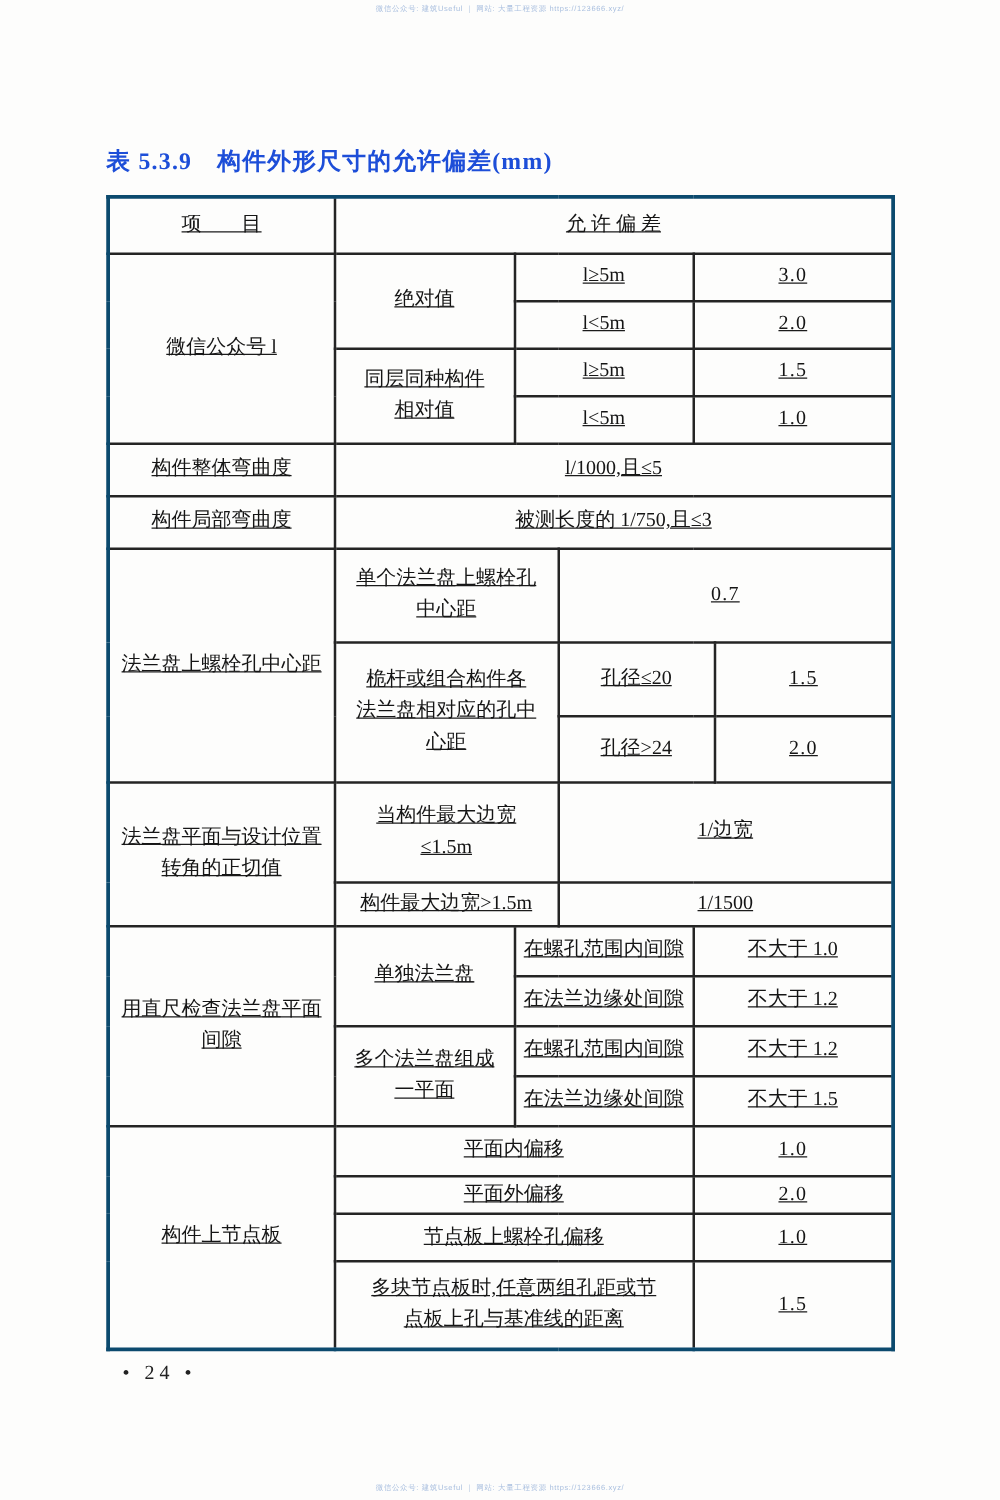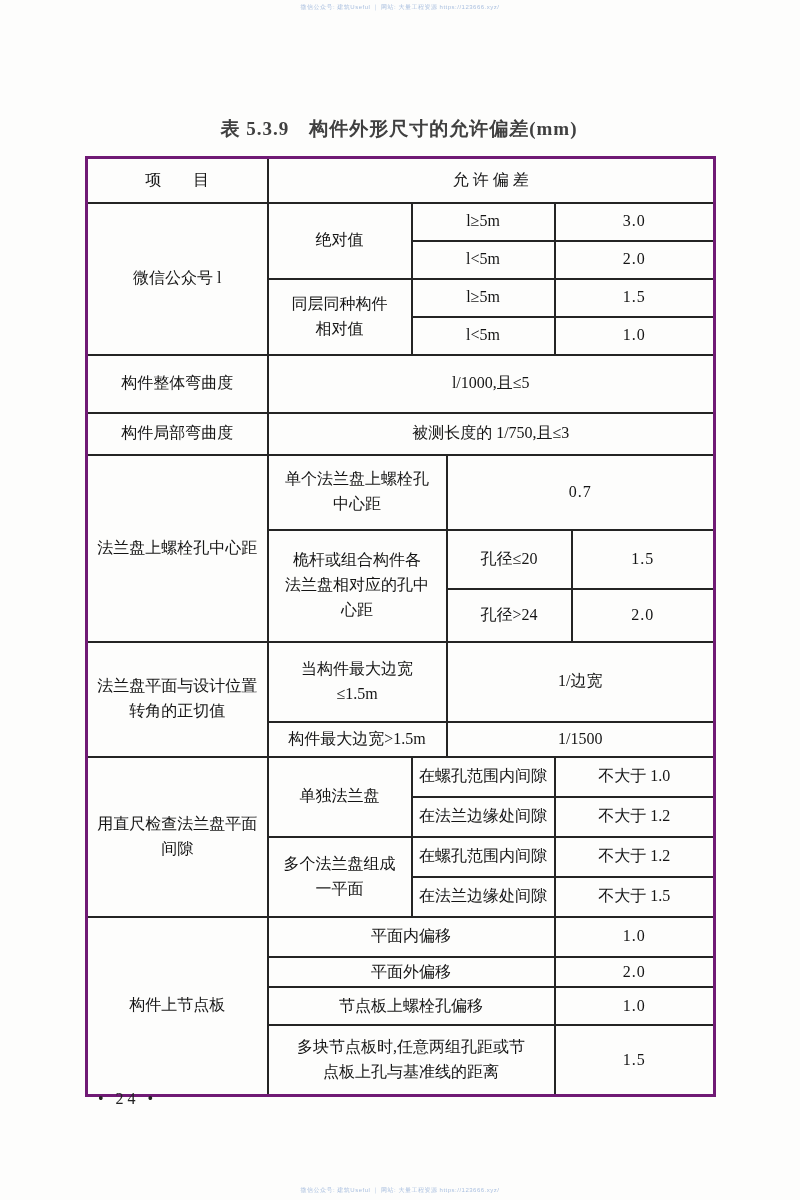--- a/index.html
+++ b/index.html
@@ -11,26 +11,27 @@
   }
   .watermark{
     position:absolute;left:0;width:800px;text-align:center;
     font-size:6px;color:#a9bfdf;letter-spacing:.5px;
     font-family:"Liberation Sans",sans-serif;
   }
   .watermark.top{top:3px;}
   .watermark.bottom{top:1186px;}
   .content{position:absolute;left:85px;top:116px;width:628px;}
   .doc-title{
-    margin:0 0 14px 0;text-align:center;
-    font-size:19px;font-weight:bold;letter-spacing:1px;color:#404040;
+    margin:0 0 14px 0;text-align:left;
+    font-size:19px;font-weight:bold;letter-spacing:1px;color:#1d4ed8;
   }
   table.spec{
     table-layout:fixed;border-collapse:collapse;width:628px;
-    border:3px solid #701a75;
+    border:3px solid #0c4a6e;
+    text-decoration:underline;
   }
   table.spec td{
     border:2px solid #242424;
     text-align:center;vertical-align:middle;
     font-size:16px;line-height:1.55;
     padding:2px 6px;
     white-space:pre-line;
     color:#151515;
   }
   td.num{font-size:15px;letter-spacing:1px;}
@@ -78,21 +79,21 @@
         <td rowspan="2">同层同种构件
 相对值</td>
         <td colspan="2">l≥5m</td>
         <td colspan="2" class="num">1.5</td>
       </tr>
       <tr style="height:38px">
         <td colspan="2">l&lt;5m</td>
         <td colspan="2" class="num">1.0</td>
       </tr>
 
-      <tr style="height:58px">
+      <tr style="height:42px">
         <td>构件整体弯曲度</td>
         <td colspan="5">l/1000,且≤5</td>
       </tr>
       <tr style="height:42px">
         <td>构件局部弯曲度</td>
         <td colspan="5">被测长度的 1/750,且≤3</td>
       </tr>
 
       <tr style="height:75px">
         <td rowspan="3">法兰盘上螺栓孔中心距</td>

